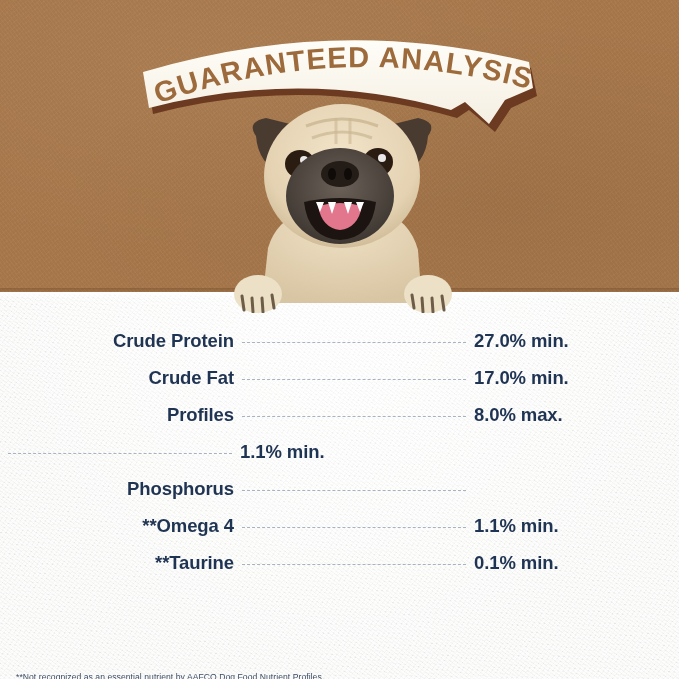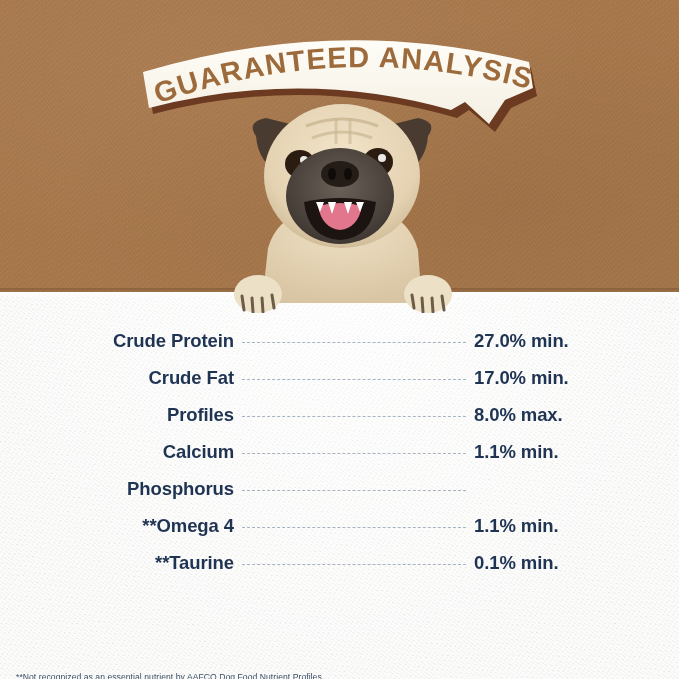--- a/index.html
+++ b/index.html
@@ -256,21 +256,20 @@
     </div>
 
 
     <div class="row">
       <div class="label">Profiles</div>
       <div class="leader"></div>
       <div class="value">8.0% max.</div>
     </div>
 
     <div class="row">
-      <div class="label">Calcium</div>
       <div class="leader"></div>
       <div class="value">1.1% min.</div>
     </div>
 
     <div class="row">
       <div class="label">Phosphorus</div>
       <div class="leader"></div>
     </div>
 
 

